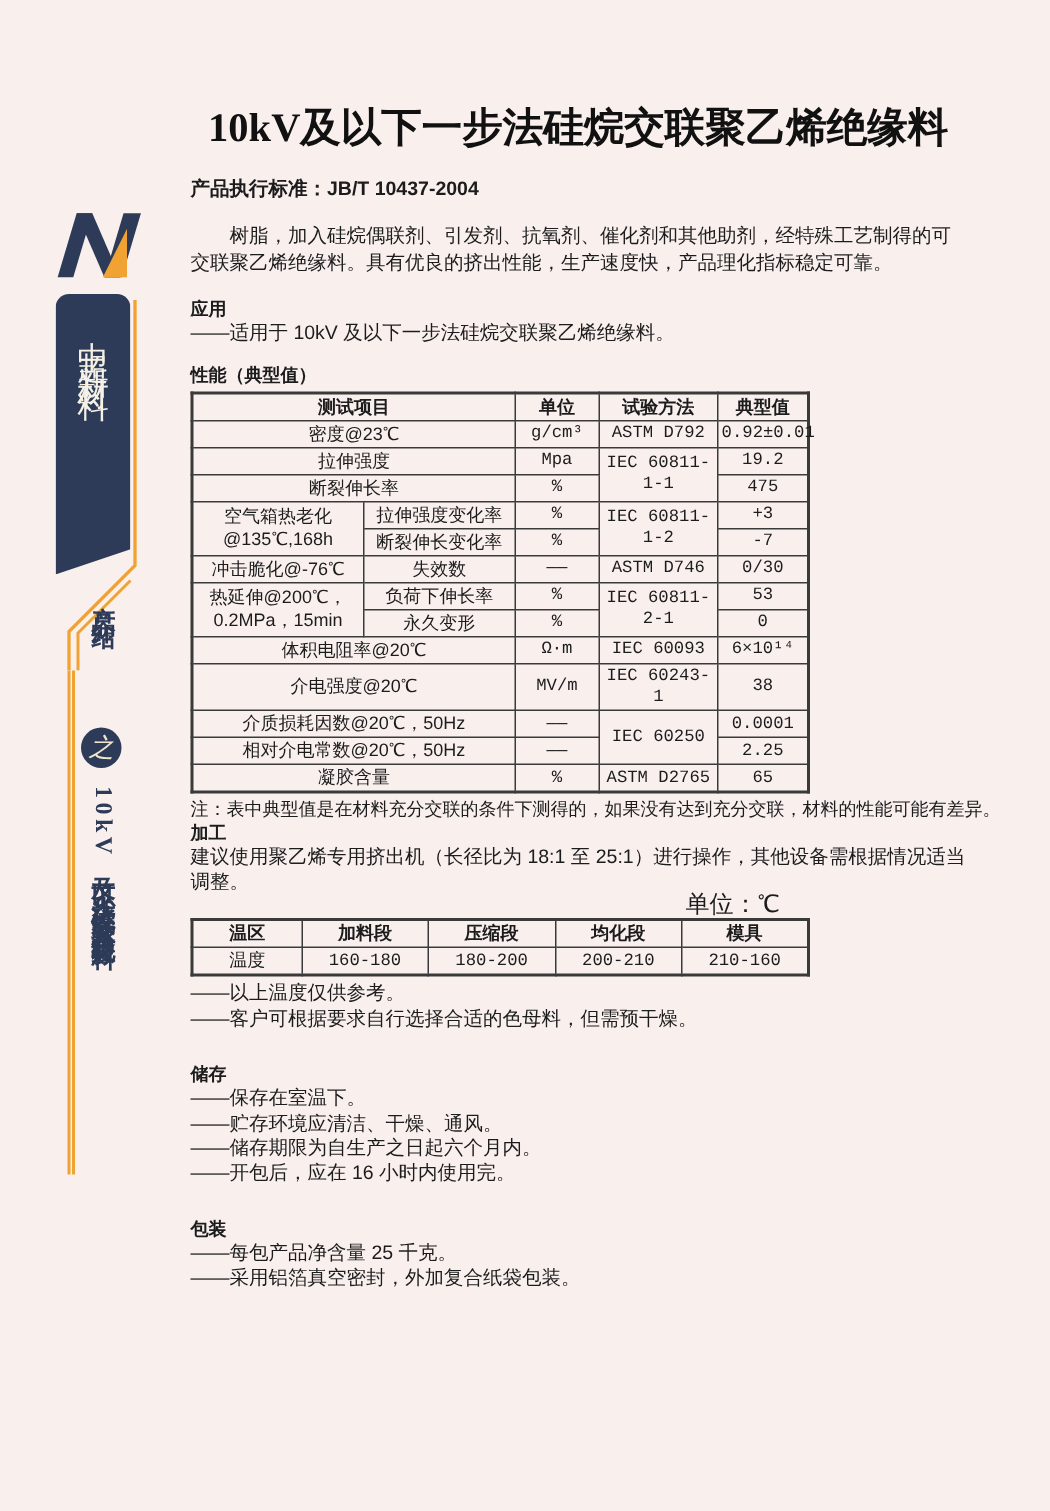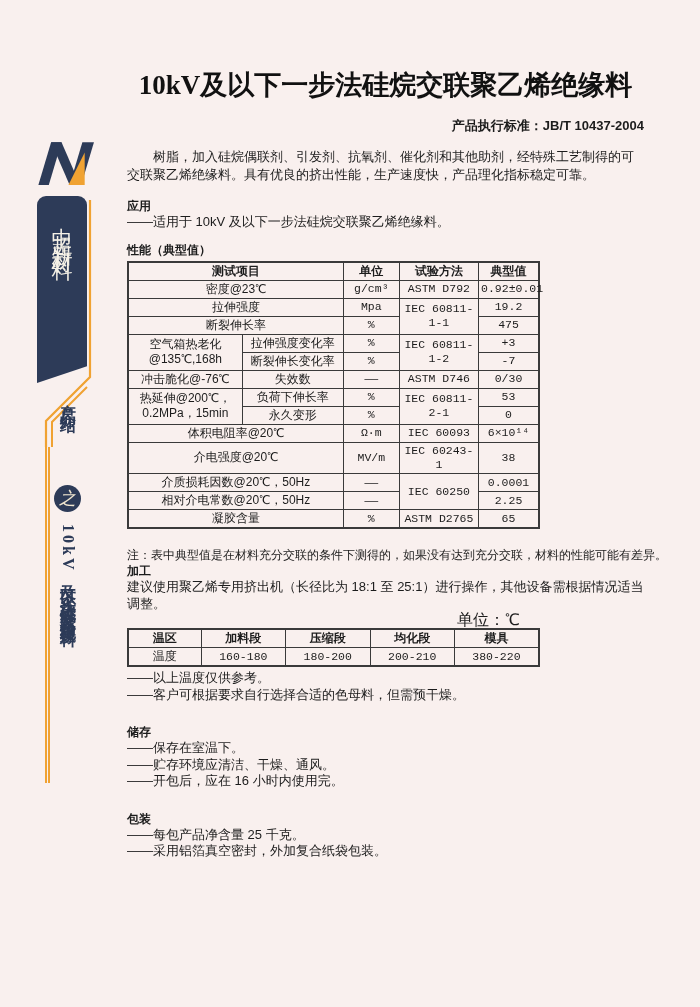--- a/index.html
+++ b/index.html
@@ -52,27 +52,27 @@
     font-family:"Liberation Serif", serif; font-weight:bold;
     color:#2d3b58; font-size:16px; letter-spacing:3px;
   }
   
   .content { position:absolute; left:127px; top:0; width:517px; }
   .title {
     margin-top:70px; text-align:center;
     font-family:"Liberation Serif", serif; font-weight:bold;
     font-size:27px; line-height:1.15; color:#111;
   }
-  .standard { margin-top:16px; text-align:right; font-size:13px; font-weight:bold; }
+  .standard { margin-top:16px; text-align:left; font-size:13px; font-weight:bold; }
   .intro { margin-top:13px; text-indent:2em; font-size:13px; line-height:17.5px; }
   .h { margin-top:15px; font-size:12px; font-weight:bold; line-height:16px; }
   .li { font-size:13px; line-height:16.5px; }
   .perf-h { margin-top:11px; margin-bottom:3px; }
   .sec-gap { margin-top:21px; }
-  .note { margin-top:19px; font-size:12px; line-height:15px; white-space:nowrap;text-align:center; }
+  .note { margin-top:3px; font-size:12px; line-height:15px; white-space:nowrap;text-align:center; }
   .unit-label { font-size:16px; padding-left:330px; line-height:15px; }
   table.tbl {
     width:413px; border-collapse:collapse; table-layout:fixed;
     border:2px solid #3a3a3a; margin-top:1px;
   }
   .tbl th, .tbl td {
     border:1px solid #3a3a3a; text-align:center; vertical-align:middle;
     font-size:12px; line-height:1.25; height:16px; padding:1px 2px;
   }
   .tbl th { font-weight:bold; }
@@ -235,32 +235,33 @@
             <th>加料段</th>
             <th>压缩段</th>
             <th>均化段</th>
             <th>模具</th>
           </tr>
           <tr>
             <td>温度</td>
             <td class="mono">160-180</td>
             <td class="mono">180-200</td>
             <td class="mono">200-210</td>
-            <td class="mono">380-220</td>
+            <td class="mono">210-160</td>
           </tr>
         </tbody>
       </table>
     <div class="proc-notes">
       <div class="li">——以上温度仅供参考。</div>
       <div class="li">——客户可根据要求自行选择合适的色母料，但需预干燥。</div>
     </div>
 
     <div class="h sec-gap">储存</div>
     <div class="li">——保存在室温下。</div>
     <div class="li">——贮存环境应清洁、干燥、通风。</div>
+    <div class="li">——储存期限为自生产之日起六个月内。</div>
     <div class="li">——开包后，应在 16 小时内使用完。</div>
 
     <div class="h sec-gap">包装</div>
     <div class="li">——每包产品净含量 25 千克。</div>
     <div class="li">——采用铝箔真空密封，外加复合纸袋包装。</div>
   </main>
 
 </div>
 
 </body></html>

